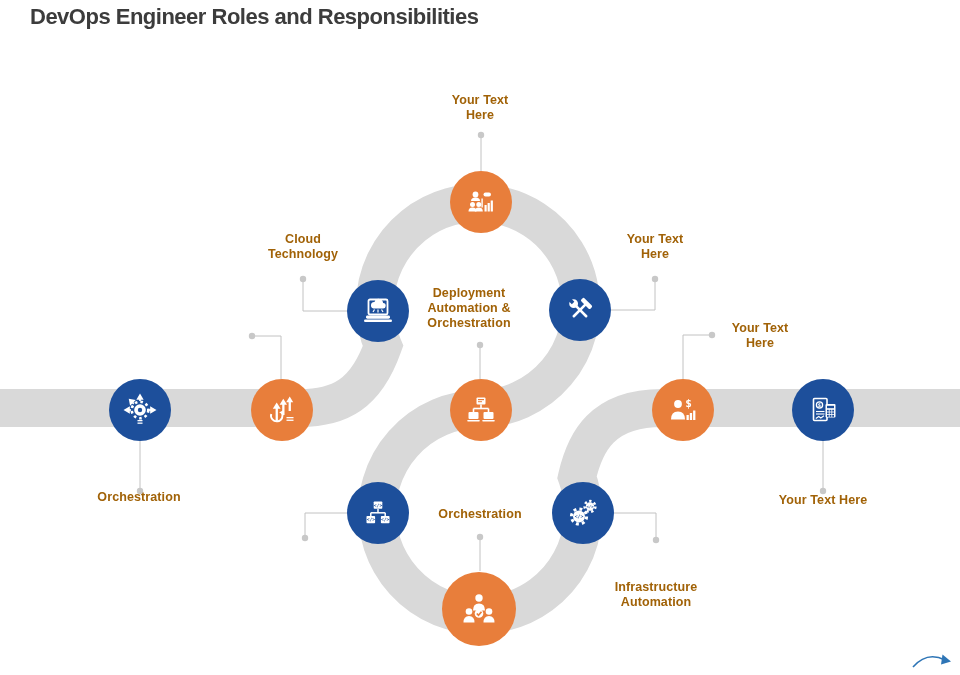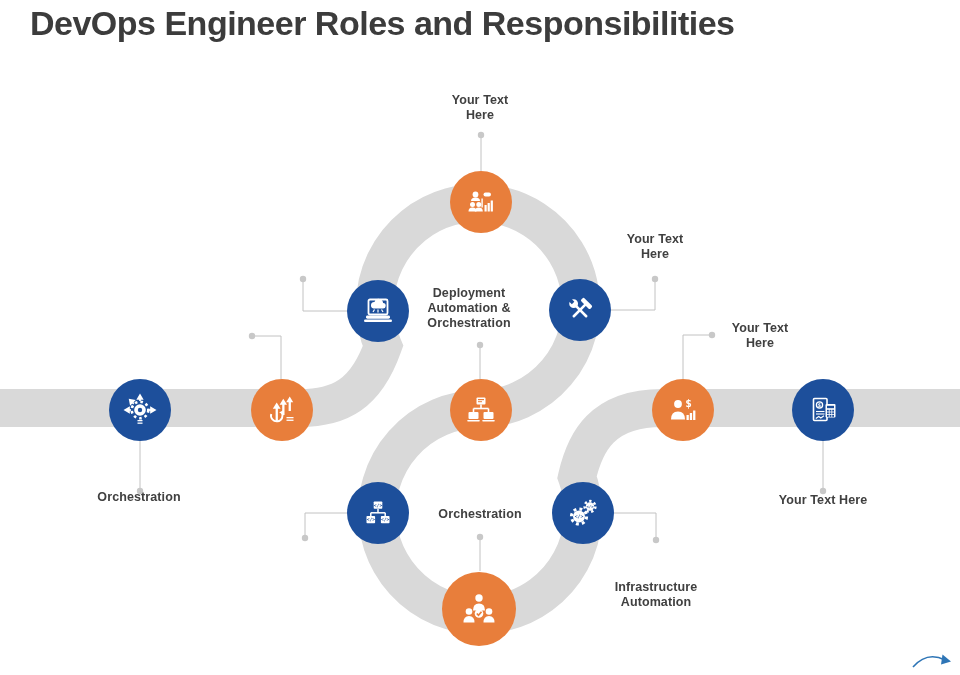--- a/index.html
+++ b/index.html
@@ -1,29 +1,29 @@
 <!DOCTYPE html>
 <html><head>
 <meta charset="utf-8">
 <style>
   html,body{margin:0;padding:0;background:#fff;}
   #slide{position:relative;width:960px;height:675px;background:#ffffff;overflow:hidden;
          font-family:"Liberation Sans",sans-serif;}
-  #title{position:absolute;left:30px;top:4px;font-size:34px;font-weight:700;
+  #title{position:absolute;left:30px;top:4px;font-size:22px;font-weight:700;
          color:#3c3c3c;letter-spacing:-0.5px;}
   svg.layer{position:absolute;left:0;top:0;}
   .node{position:absolute;width:62px;height:62px;border-radius:50%;
         display:flex;align-items:center;justify-content:center;}
   .node.big{width:74px;height:74px;}
   .node.orange{background:#E87E3B;}
   .node.blue{background:#1D4F9B;}
   .orange .cut{fill:#E87E3B;}
   .blue  .cut{fill:#1D4F9B;}
   .orange .cuts{stroke:#E87E3B;}
-  .nlabel{position:absolute;font-size:12.5px;font-weight:700;color:#404040;
+  .nlabel{position:absolute;font-size:12.5px;font-weight:700;color:#a16207;
           text-align:center;line-height:1.18;white-space:pre-line;letter-spacing:0.1px;}
   .icontext{font-family:"DejaVu Sans Mono",monospace;font-weight:700;}
 </style>
 </head>
 <body>
 
 <div id="slide">
 
   <svg class="layer" width="960" height="675" aria-hidden="true">
     <path d="M -10,408 H 300 C 340,408 366,394 383,346
@@ -241,20 +241,22 @@
       <path d="M4.5,33.5 q0,-6.5 5.5,-6.5 q5.5,0 5.5,6.5 z" fill="#fff"></path>
       <circle cx="30" cy="22.5" r="3.3" fill="#fff"></circle>
       <path d="M24.5,33.5 q0,-6.5 5.5,-6.5 q5.5,0 5.5,6.5 z" fill="#fff"></path>
       <circle cx="20" cy="24.5" r="4.3" fill="#fff"></circle>
       <path d="M17.8,24.5 l1.7,1.8 l3,-3.6" fill="none" class="cuts" stroke-width="1.7"></path>
     </svg>
   </div>
 
   <div class="nlabel" style="left:410px;top:93px;width:140px">Your Text
 Here</div>
+  <div class="nlabel" style="left:233px;top:232px;width:140px">Cloud
+Technology</div>
   <div class="nlabel" style="left:585px;top:232px;width:140px">Your Text
 Here</div>
   <div class="nlabel" style="left:69px;top:490px;width:140px">Orchestration</div>
   <div class="nlabel" style="left:394px;top:286px;width:150px">Deployment
 Automation &amp;
 Orchestration</div>
   <div class="nlabel" style="left:690px;top:321px;width:140px">Your Text
 Here</div>
   <div class="nlabel" style="left:753px;top:493px;width:140px">Your Text Here</div>
   <div class="nlabel" style="left:586px;top:580px;width:140px">Infrastructure

